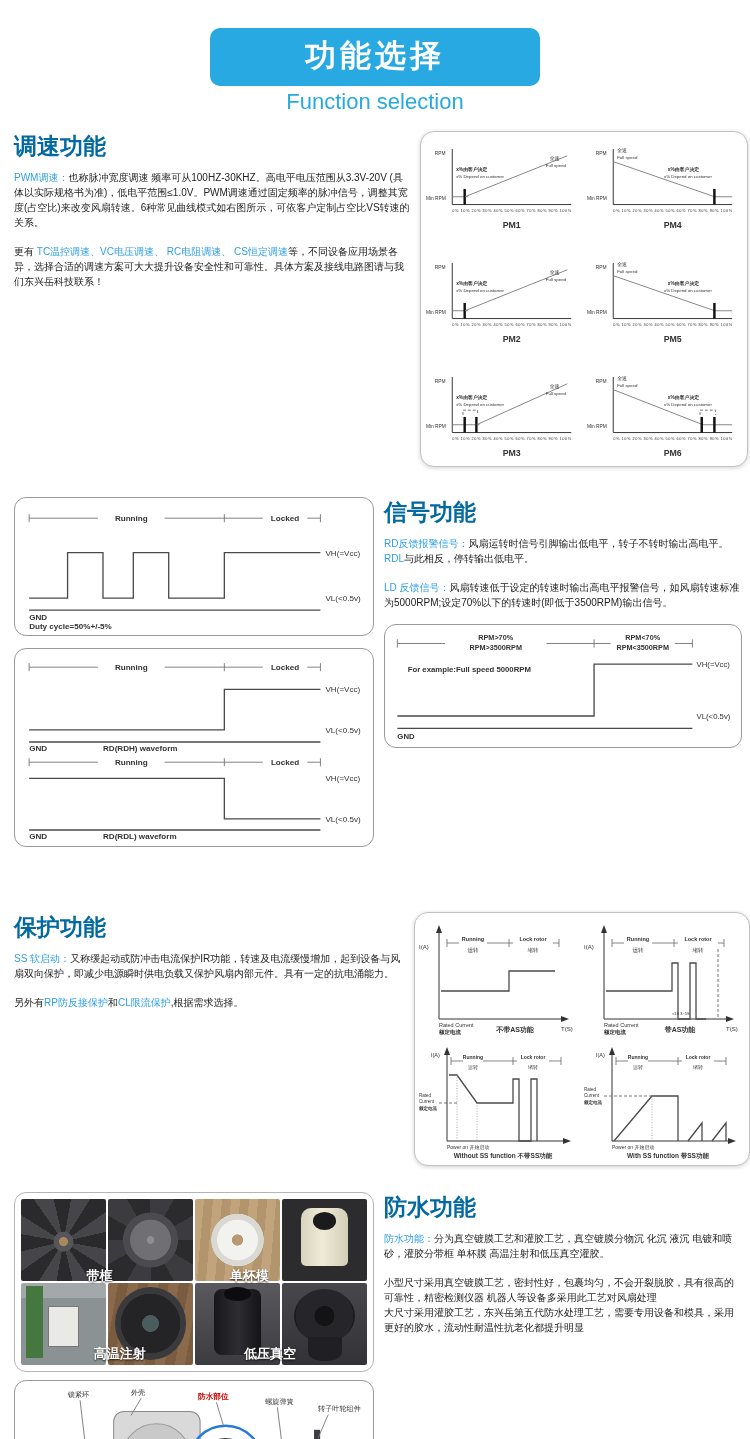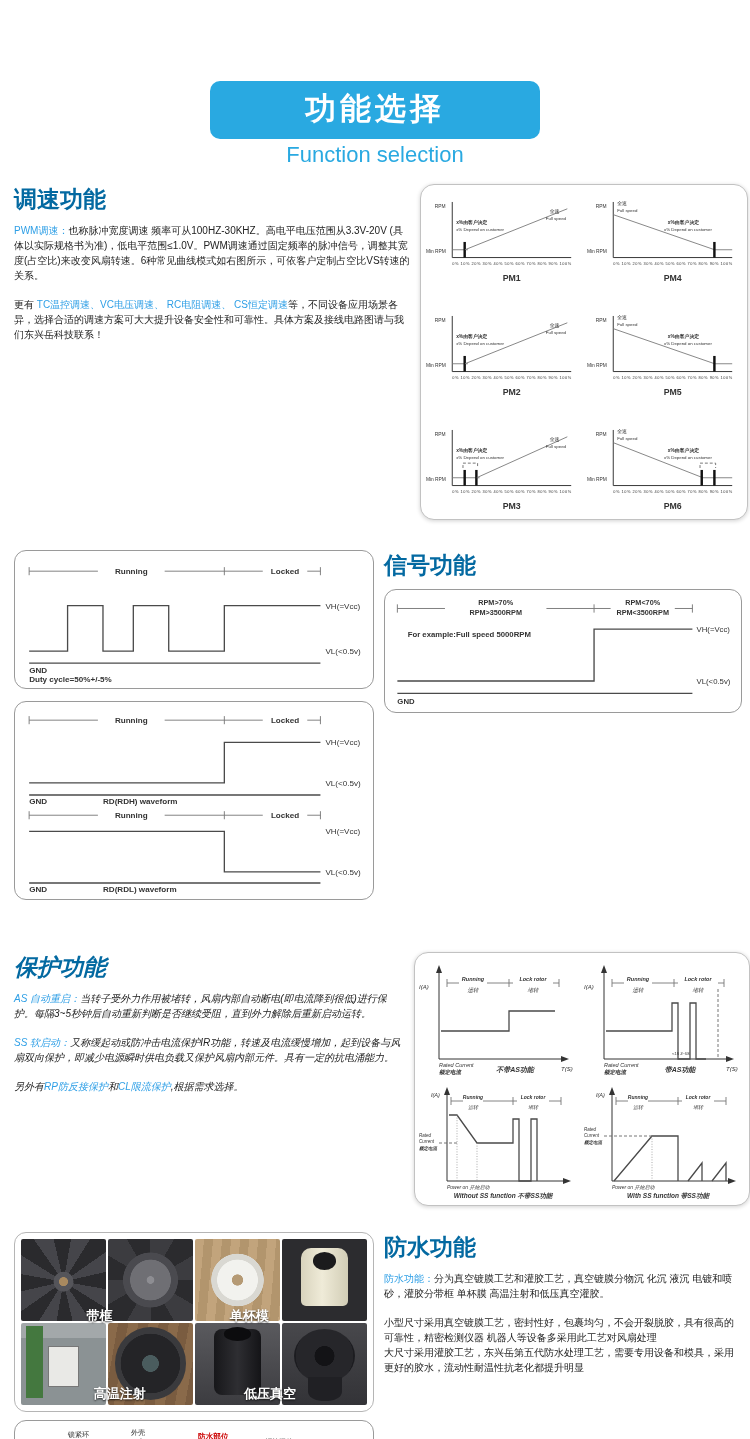--- a/index.html
+++ b/index.html
@@ -1,27 +1,27 @@
 <!DOCTYPE html>
 <html><head>
 <meta charset="utf-8">
 <style>
   html,body{margin:0;padding:0;background:#fff;}
   body{width:750px;min-height:1439px;font-family:"Liberation Sans","DejaVu Sans",sans-serif;color:#222;}
   .page{width:750px;overflow:hidden;}
   
-  header{padding-top:36px;margin-top:45px;}
+  header{padding-top:28px;}
   .hdr-pill{width:330px;margin:0 auto;background:#29a9e1;color:#fff;font-size:31px;font-weight:bold;
     text-align:center;border-radius:10px;padding:7px 0 9px;letter-spacing:4px;}
   .hdr-en{text-align:center;color:#29a9e1;font-size:22px;margin-top:3px;}
   
   .row{display:flex;padding:0 8px 0 14px;gap:10px;align-items:flex-start;}
   .s1{margin-top:16px;}
   .s2{margin-top:30px;}
-  .s3{margin-top:40px;font-style:italic;}
+  .s3{margin-top:53px;}
   .s4{margin-top:26px;}
   h2.red{color:#0369a1;font-size:23px;margin:0 0 8px;font-weight:bold;}
   p{font-size:10px;line-height:1.5;margin:0 0 14px;}
   p.tight{margin:0;}
   .blue{color:#2e9fe6;}
   .text-col{flex:1;}
   .w396{width:396px;flex:none;}
   .w360{width:360px;flex:none;}
   .w390{width:390px;flex:none;}
   
@@ -269,20 +269,22 @@
           <text x="305" y="167" class="t8">VL(&lt;0.5v)</text>
           <line x1="12" y1="175" x2="300" y2="175" class="wv"></line>
           <text x="12" y="184" class="t8 bold">GND</text>
           <text x="85" y="184" class="t8 bold">RD(RDL) waveform</text>
         </svg>
       </div>
     </div>
 
     <div class="text-col">
       <h2 class="red">信号功能</h2>
+      <p><span class="blue">RD反馈报警信号：</span><span>风扇运转时信号引脚输出低电平，转子不转时输出高电平。</span><span class="blue">RDL</span><span>与此相反，停转输出低电平。</span></p>
+      <p><span class="blue">LD 反馈信号：</span><span>风扇转速低于设定的转速时输出高电平报警信号，如风扇转速标准为5000RPM;设定70%以下的转速时(即低于3500RPM)输出信号。</span></p>
       <div class="wavebox" style="margin-bottom:0;">
         <svg viewBox="0 0 340 110">
           <g class="thin">
             <line x1="10" y1="10" x2="10" y2="18"></line>
               <line x1="200" y1="10" x2="200" y2="18"></line>
               <line x1="295" y1="10" x2="295" y2="18"></line>
             <line x1="10" y1="14" x2="56" y2="14"></line>
               <line x1="154" y1="14" x2="216" y2="14"></line>
               <line x1="278" y1="14" x2="295" y2="14"></line>
           </g>
@@ -297,21 +299,20 @@
           <line x1="10" y1="96" x2="295" y2="96" class="wv"></line>
           <text x="10" y="106" class="t75 bold">GND</text>
         </svg>
       </div>
     </div>
   </section>
 
   <section class="row s3">
     <div class="text-col w390">
       <h2 class="red">保护功能</h2>
-      <p><span class="blue">AS 自动重启：</span><span>当转子受外力作用被堵转，风扇内部自动断电(即电流降到很低)进行保护。每隔3~5秒钟后自动重新判断是否继续受阻，直到外力解除后重新启动运转。</span></p>
       <p><span class="blue">SS 软启动：</span><span>又称缓起动或防冲击电流保护IR功能，转速及电流缓慢增加，起到设备与风扇双向保护，即减少电源瞬时供电负载又保护风扇内部元件。具有一定的抗电涌能力。</span></p>
       <p><span>另外有</span><span class="blue">RP防反接保护</span><span>和</span><span class="blue">CL限流保护</span><span>,根据需求选择。</span></p>
     </div>
 
     <div class="panel protect-panel">
 
       <svg viewBox="0 0 160 118">
         <text x="2" y="30" class="t6">I(A)</text>
         <g class="axis">
             <line x1="22" y1="100" x2="22" y2="12"></line>

